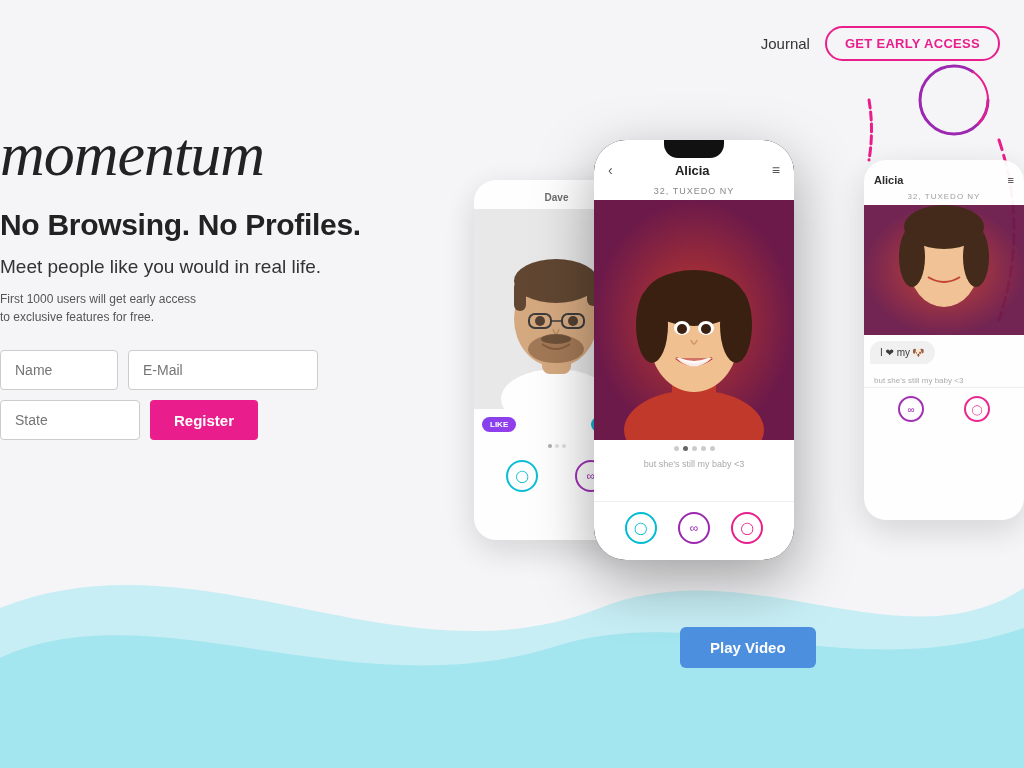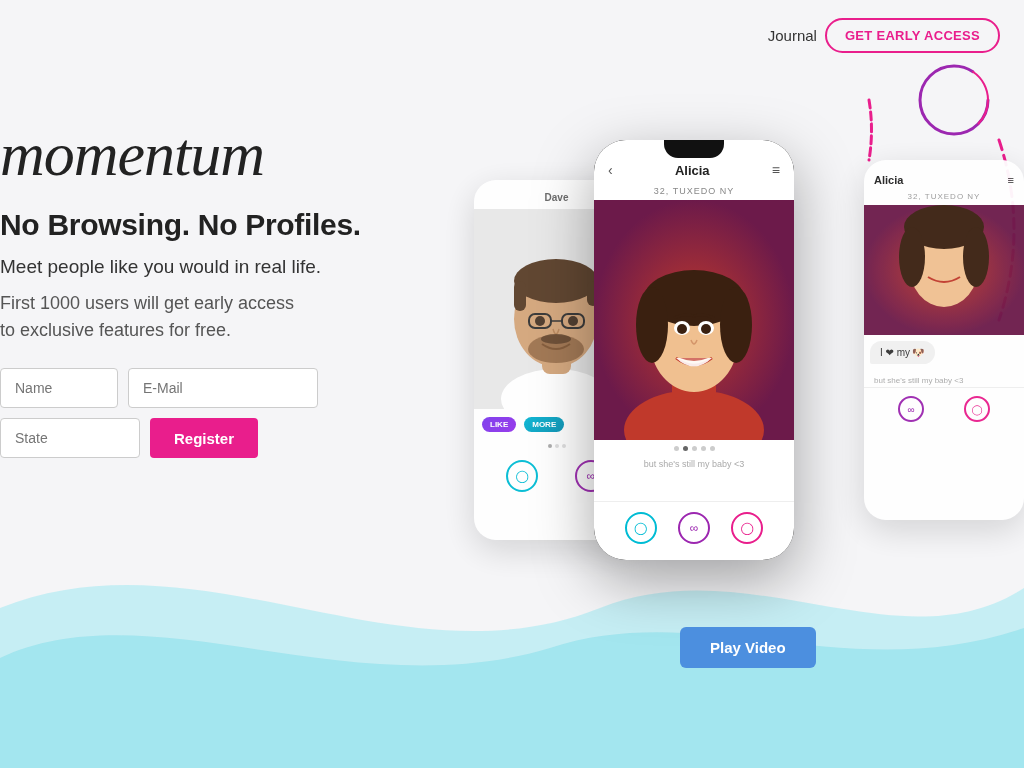--- a/index.html
+++ b/index.html
@@ -11,22 +11,22 @@
       background: #f5f5f7;
       position: relative;
     }
 
     
     .nav {
       position: absolute;
       top: 0; right: 0;
       display: flex;
       align-items: center;
-      gap: 8px;
-      padding: 18px 24px;
+      gap: 15px;
+      padding: 26px 24px;
       z-index: 10;
     }
     .nav-journal {
       font-size: 15px;
       color: #333;
       font-weight: 400;
       cursor: pointer;
     }
     .nav-cta {
       border: 2px solid #e91e8c;
@@ -79,21 +79,21 @@
       margin-bottom: 10px;
       letter-spacing: -0.3px;
     }
     .hero-desc {
       font-size: 19px;
       color: #333;
       line-height: 1.4;
       margin-bottom: 10px;
     }
     .hero-small {
-      font-size: 18px;
+      font-size: 12px;
       color: #555;
       line-height: 1.5;
       margin-bottom: 24px;
     }
 
     
     .hero-form {
       display: flex;
       flex-direction: column;
       gap: 10px;
@@ -269,21 +269,21 @@
     }
     .back-phone-photo {
       width: 100%;
       height: 200px;
       background: linear-gradient(160deg, #bdc3c7 0%, #95a5a6 60%, #7f8c8d 100%);
       position: relative;
       overflow: hidden;
     }
     .back-phone-actions {
       display: flex;
-      justify-content: flex-start;
+      justify-content: space-between;
       gap: 8px;
       padding: 8px;
     }
     .action-pill {
       background: linear-gradient(135deg, #a855f7, #06b6d4);
       color: #fff;
       border-radius: 12px;
       font-size: 8px;
       padding: 3px 8px;
       font-weight: 600;

